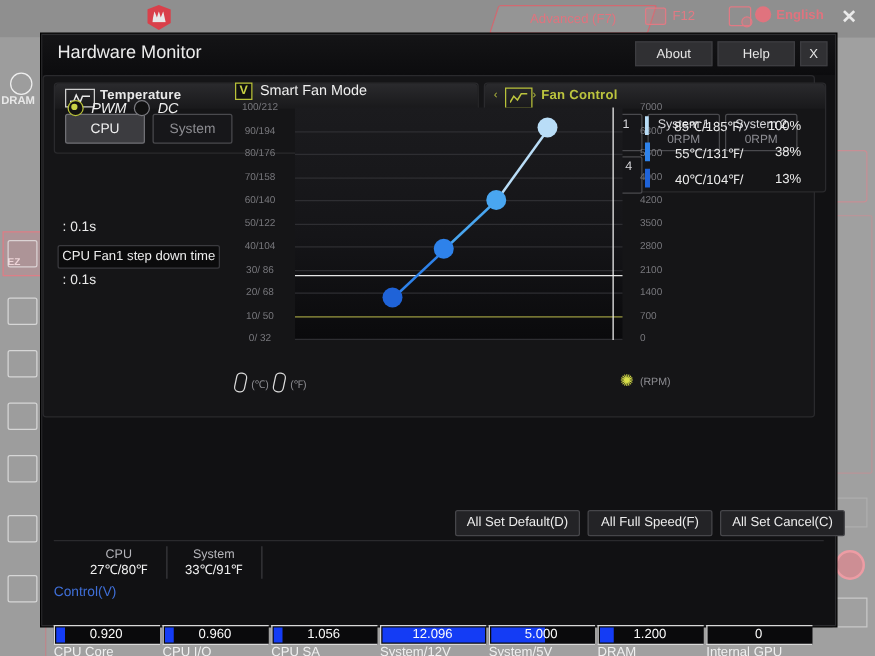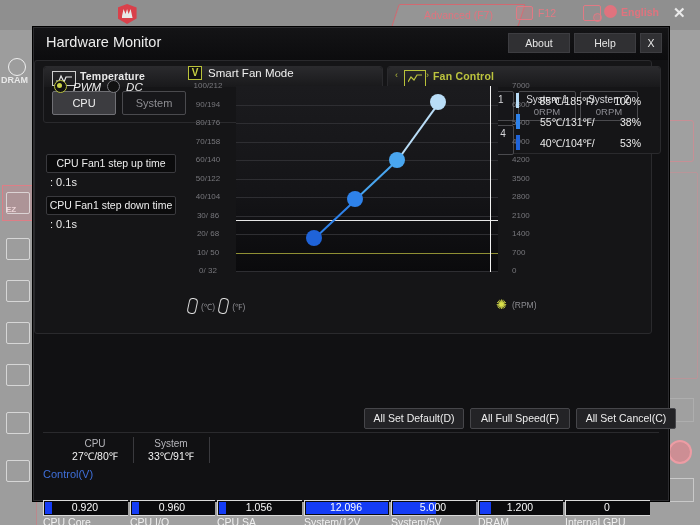--- a/index.html
+++ b/index.html
@@ -346,21 +346,20 @@
 
       <div class="main-panel">
 
         <div class="mode-col">
           <div class="radios">
             <span class="radio on"></span>
             <span class="rlabel">PWM</span>
             <span class="radio off"></span>
             <span class="rlabel">DC</span>
           </div>
-          <div class="step-btn" style="top:86px">CPU Fan1 step up time</div>
           <div class="step-val" style="top:108px">: 0.1s</div>
           <div class="step-btn" style="top:128px">CPU Fan1 step down time</div>
           <div class="step-val" style="top:150px">: 0.1s</div>
         </div>
 
         <div class="chart-wrap">
           <div class="sfm">
             <span class="cbox">V</span>
             <span class="sfm-label">Smart Fan Mode</span>
           </div>
@@ -423,21 +422,21 @@
                 <span class="lpc">100%</span>
               </div>
               <div class="lrow">
                 <span class="lbar" style="background:#2e82ea"></span>
                 <span class="ltx">55℃/131℉/</span>
                 <span class="lpc">38%</span>
               </div>
               <div class="lrow">
                 <span class="lbar" style="background:#1f63d8"></span>
                 <span class="ltx">40℃/104℉/</span>
-                <span class="lpc">53%</span>
+                <span class="lpc">13%</span>
               </div>
             </div>
 
           <div class="axis-icons">
             <span class="thermo"></span>
             <span class="unit">(℃)</span>
             <span class="thermo"></span>
             <span class="unit">(℉)</span>
           </div>
           <div class="rpm-icons">

